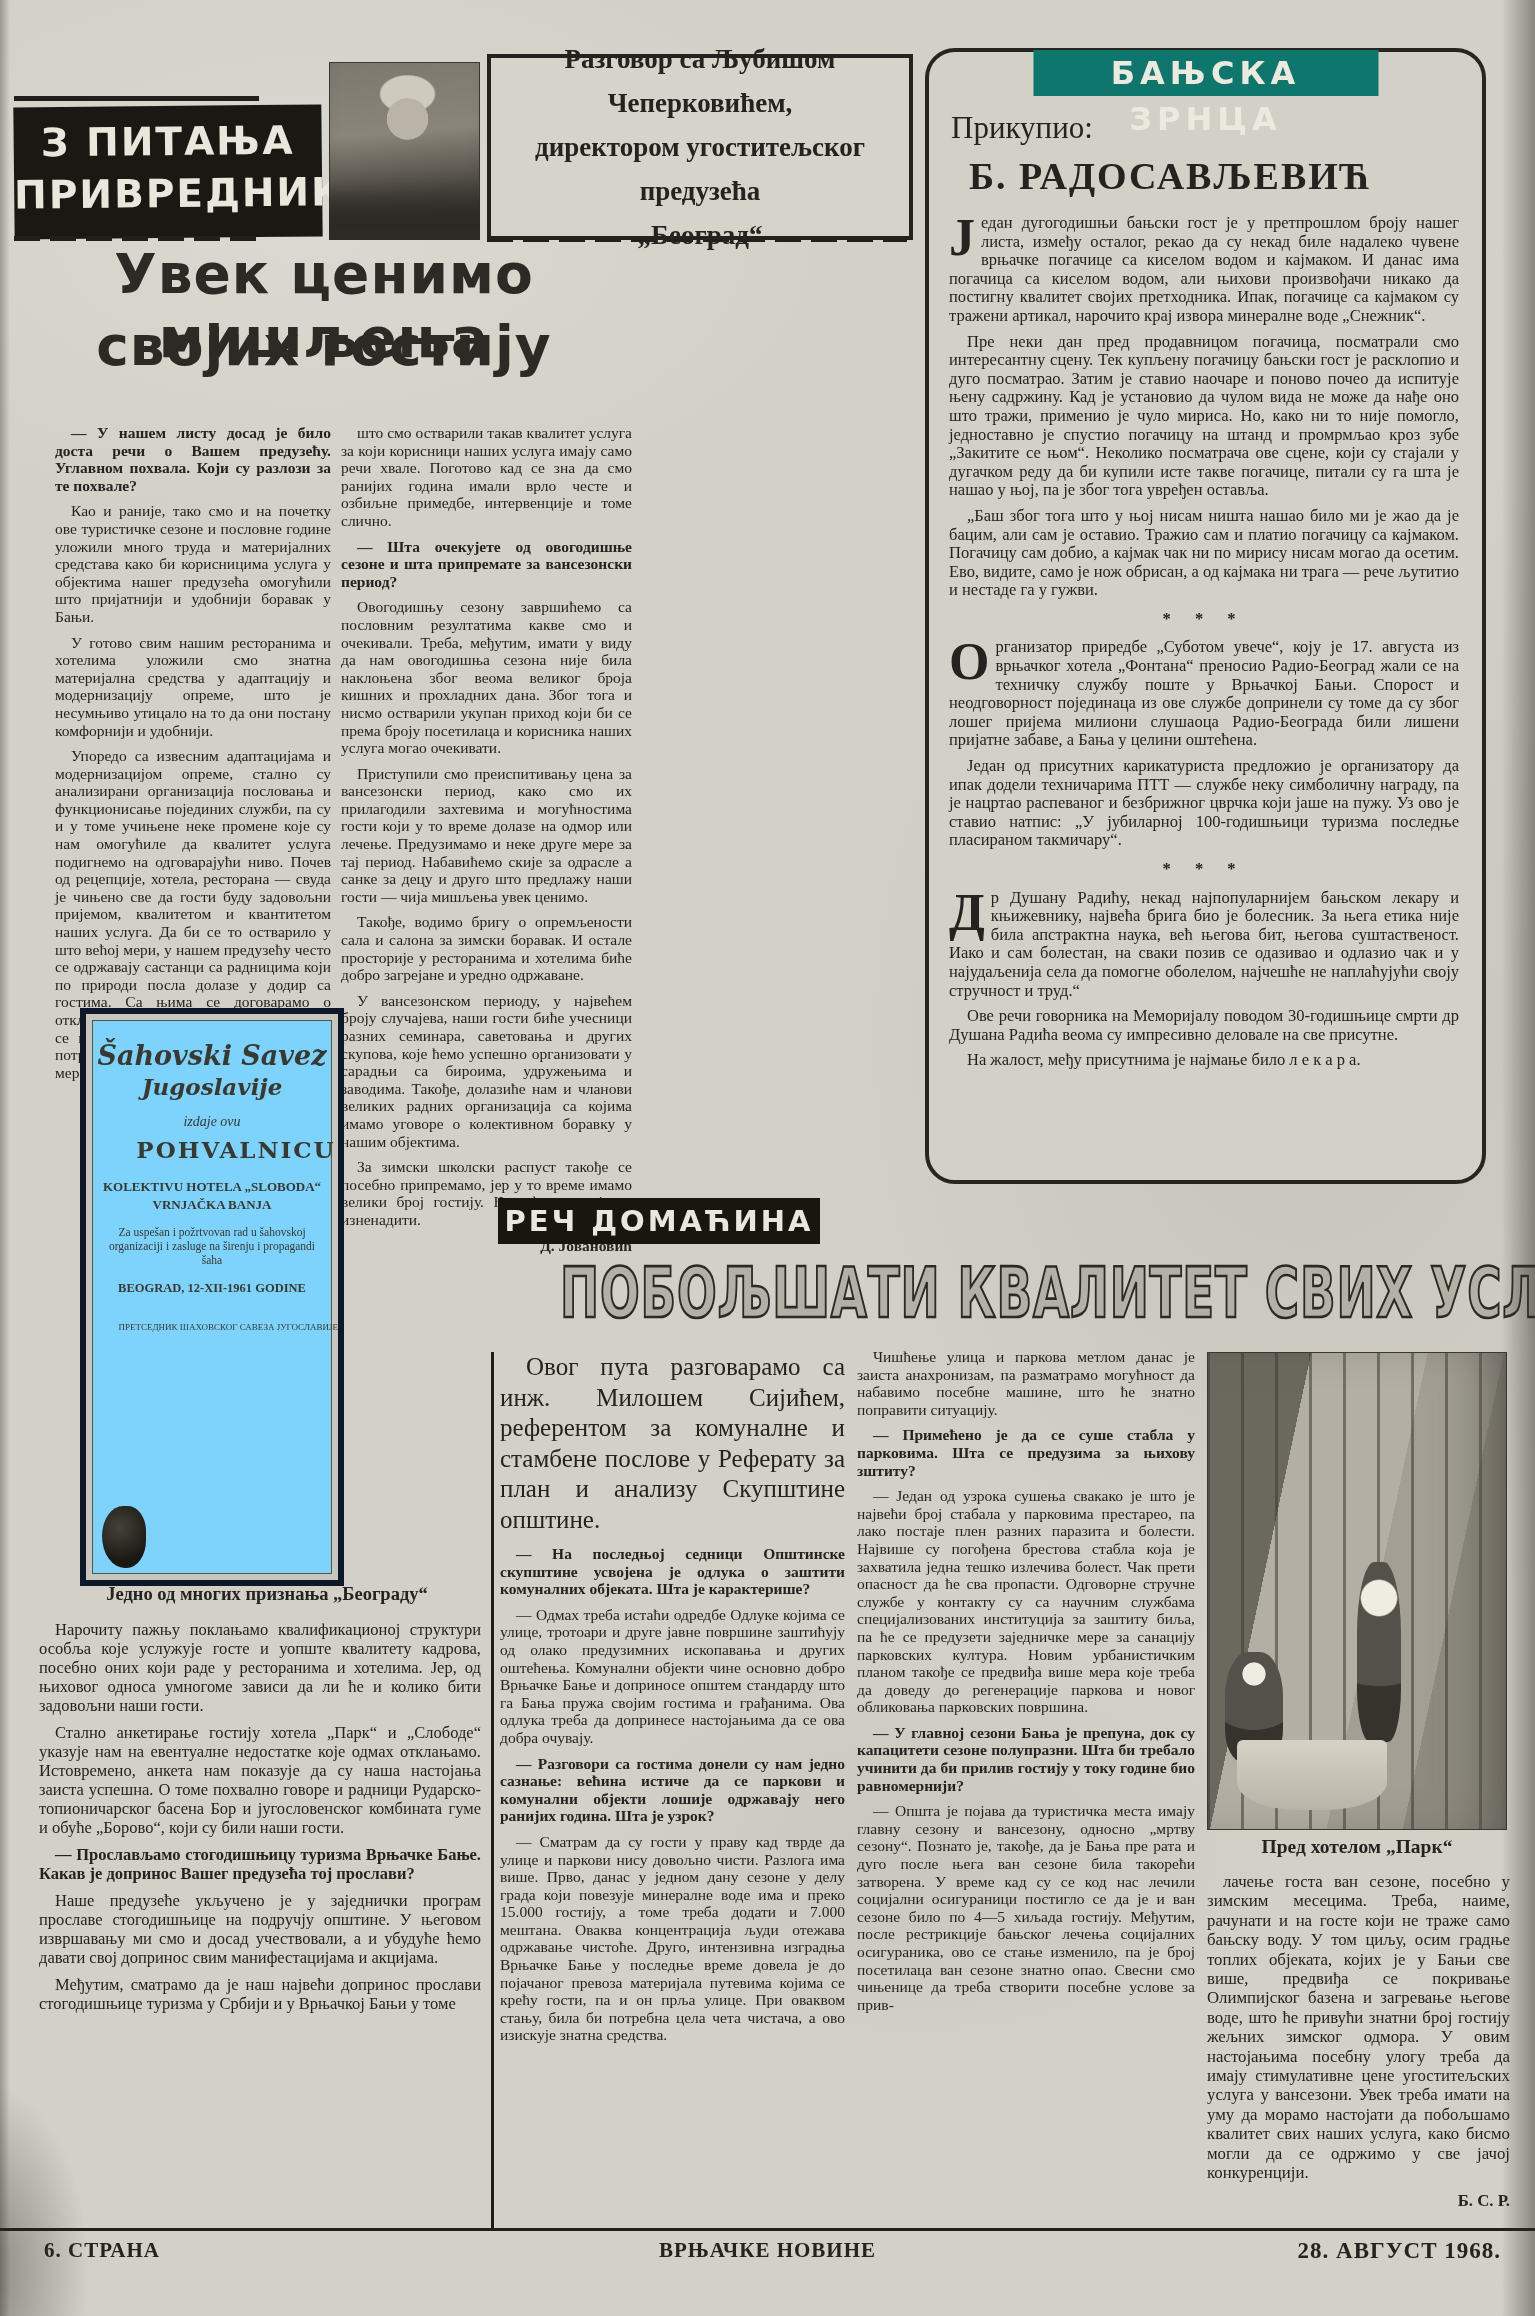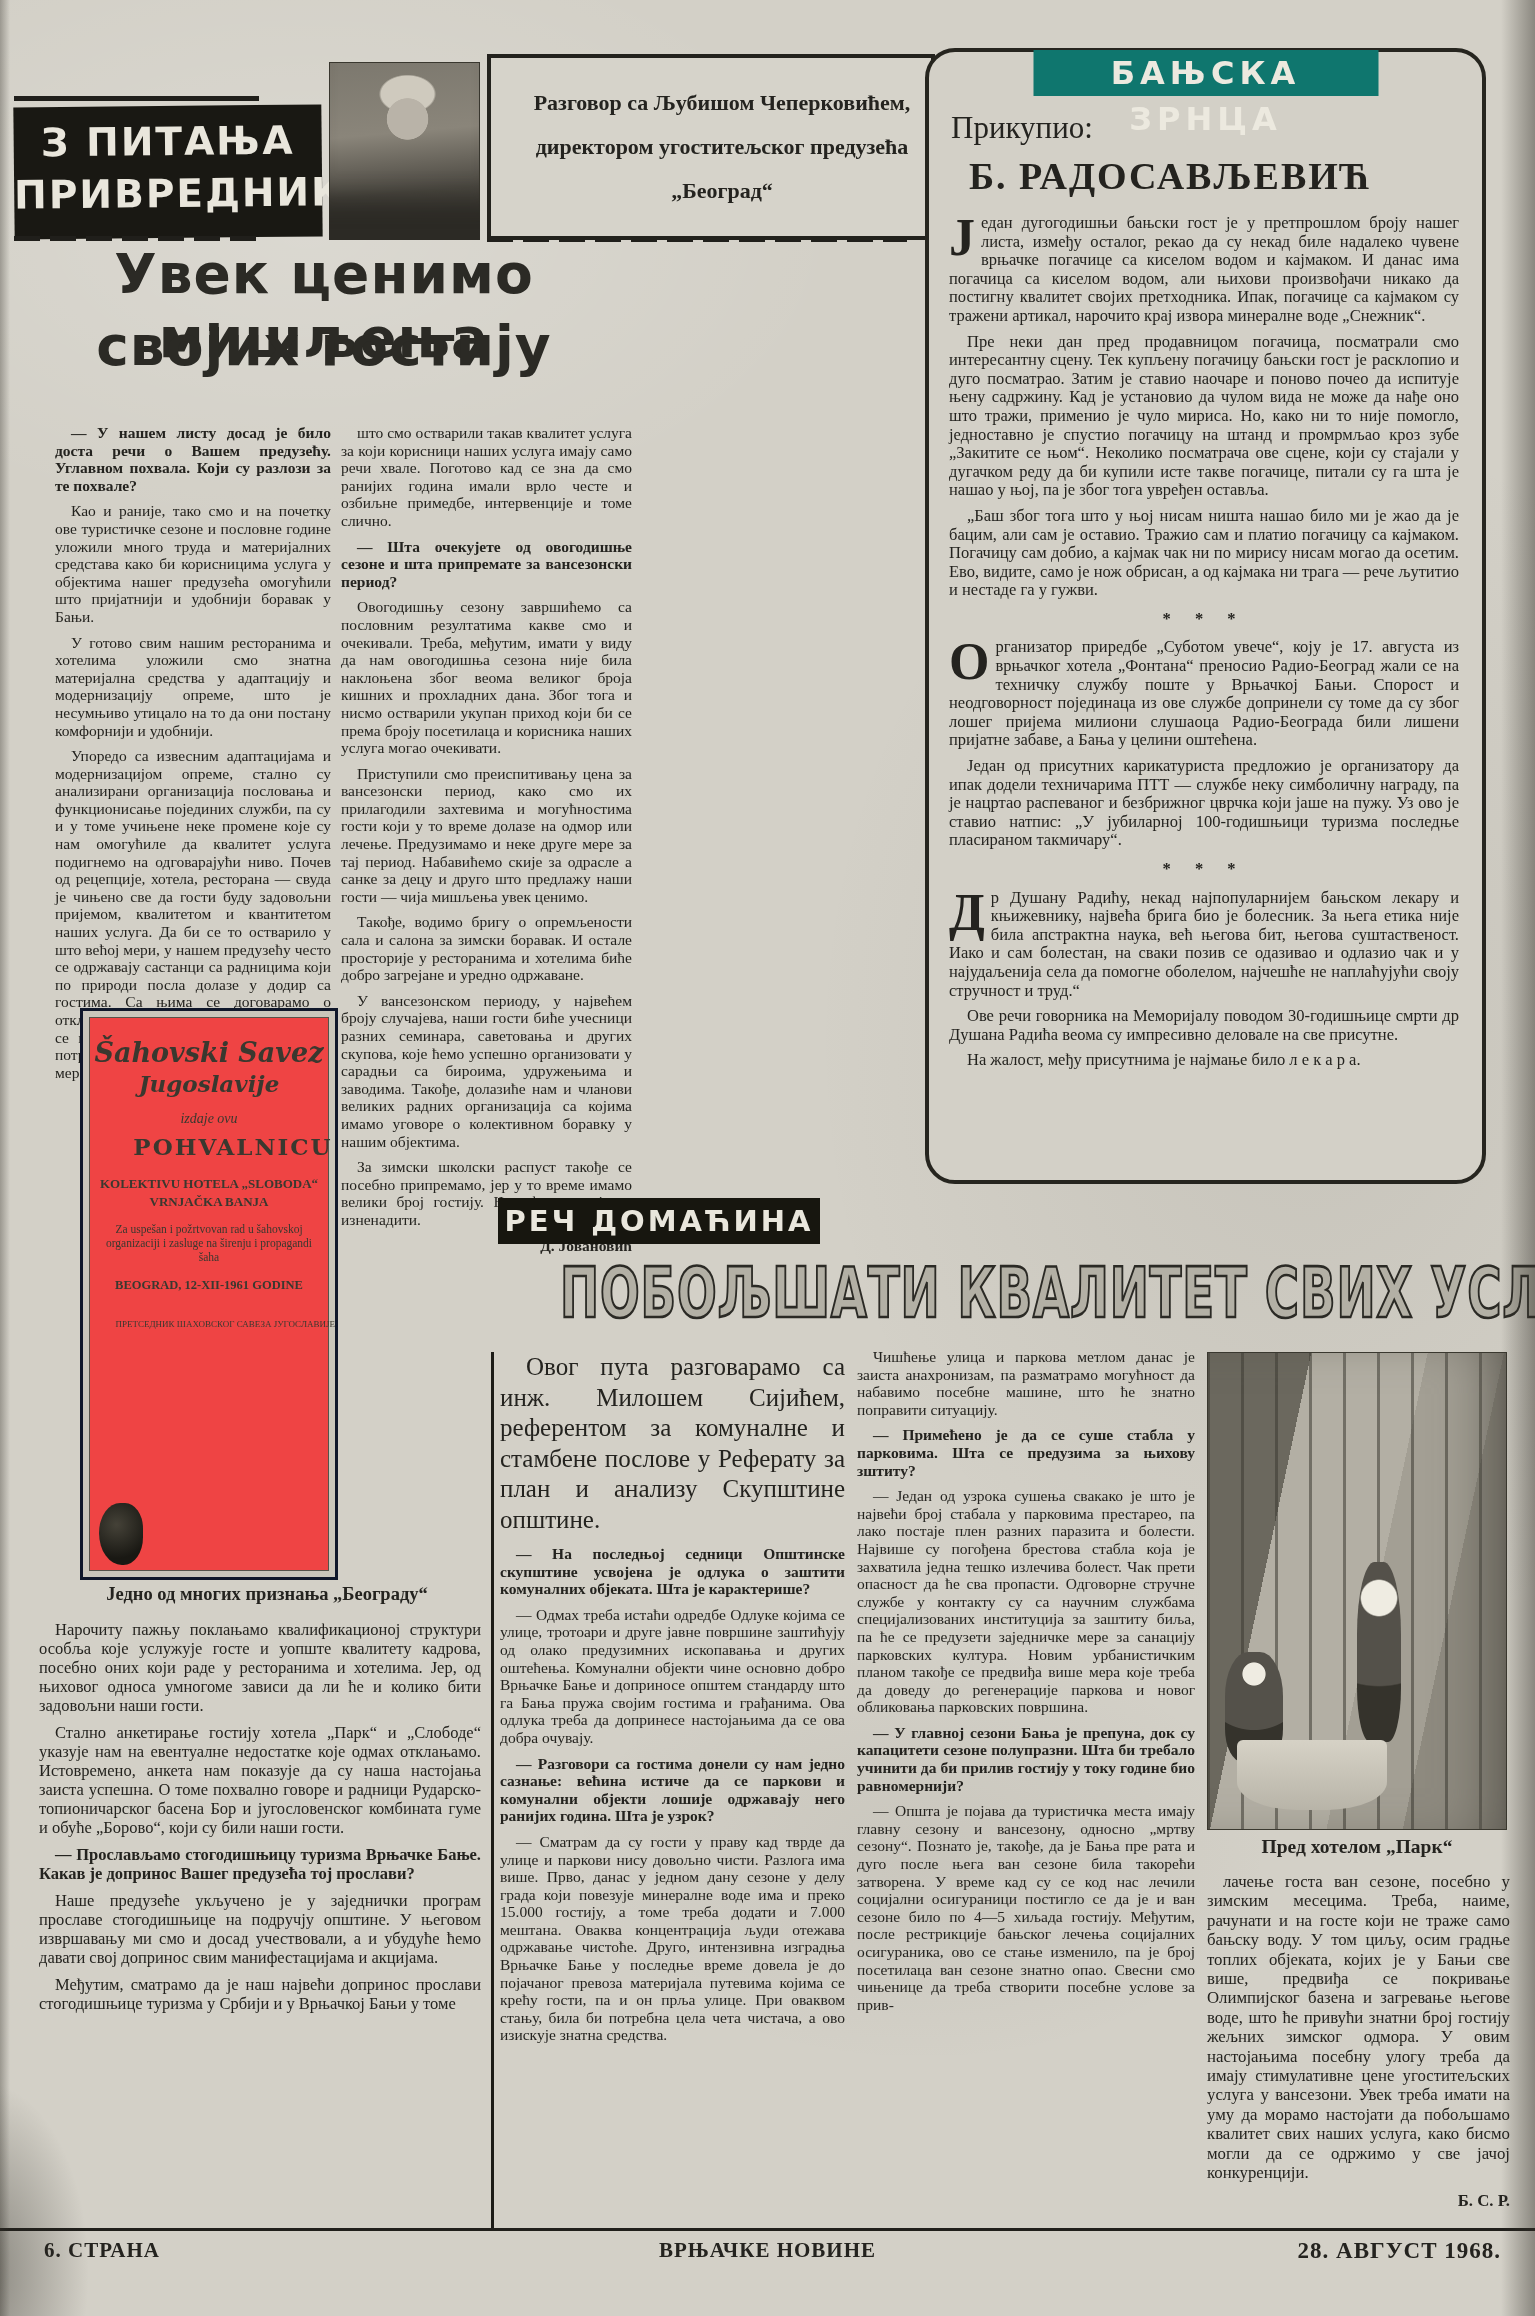--- a/index.html
+++ b/index.html
@@ -19,21 +19,21 @@
      text-align:center;letter-spacing:2px;padding-top:10px;transform:rotate(-.6deg);}
   
   #portrait{left:329px;top:62px;width:151px;height:178px;background:
      radial-gradient(circle 34px at 52% 32%, #b9b3a8 60%, transparent 62%),
      radial-gradient(ellipse 44px 30px at 52% 18%, #cfcabe 60%, transparent 65%),
      linear-gradient(175deg,#7c786e 0%,#8a857a 40%,#4a4740 72%,#33312b 100%);
      box-shadow:inset 0 -60px 25px -20px #2c2a25, inset 0 0 0 1px #3a382f;}
   
   #intro-box{left:487px;top:54px;width:418px;height:178px;border:4px solid #23221d;background:#d6d3ca;
      display:flex;flex-direction:column;justify-content:center;text-align:center;
-     font-weight:bold;font-size:22px;line-height:44px;padding-left:22px;}
+     font-weight:bold;font-size:27px;line-height:44px;}
   
   #banjska-box{left:925px;top:48px;width:553px;height:1128px;border:4px solid #26251f;border-radius:30px;background:#d3d0c7;}
   #banjska-title{position:absolute;left:50%;top:-2px;transform:translateX(-50%);width:345px;height:46px;
      background:#0f766e;color:#ece9df;font-family:"DejaVu Sans",sans-serif;font-weight:bold;
      font-size:32px;line-height:46px;text-align:center;letter-spacing:5px;}
   #banjska-byline-label{position:absolute;left:22px;top:58px;font-size:31px;}
   #banjska-byline-name{position:absolute;left:40px;top:102px;font-size:38px;font-weight:bold;letter-spacing:2px;}
   #banjska-text{position:absolute;left:20px;top:162px;width:510px;text-align:justify;
      font-size:16.5px;line-height:18.6px;}
   #banjska-text p{margin:0 0 7px;}
@@ -44,21 +44,21 @@
   .main-hl{left:14px;width:620px;text-align:center;font-family:"DejaVu Sans",sans-serif;
      font-weight:bold;font-size:55px;color:#2b2a25;letter-spacing:1px;}
   
   .newscol{text-align:justify;font-size:15.5px;line-height:17.6px;}
   .newscol p{margin:0 0 8px;text-indent:16px;}
   .newscol p.q{font-weight:bold;}
   #iv-col1{left:55px;top:424px;width:276px;}
   #iv-col2{left:341px;top:424px;width:291px;}
   .sig{text-align:right;font-weight:bold;text-indent:0 !important;}
   
-  #certificate{left:80px;top:1008px;width:252px;height:566px;background:#ef4444;border:3px solid #0f172a;
+  #certificate{left:80px;top:1008px;width:252px;height:566px;background:#7dd3fc;border:6px solid #0f172a;
      box-shadow:inset 0 0 0 6px #c9c6bb, inset 0 0 0 7px #55534a;text-align:center;color:#3a382f;}
   #certificate .c1{font-family:"DejaVu Serif",serif;font-style:italic;font-weight:bold;font-size:27px;margin-top:26px;}
   #certificate .c2{font-family:"DejaVu Serif",serif;font-style:italic;font-weight:bold;font-size:23px;margin-top:2px;}
   #certificate .c3{font-size:14px;font-style:italic;margin-top:14px;}
   #certificate .c4{font-family:"DejaVu Serif",serif;font-weight:bold;font-size:23px;letter-spacing:2px;margin-top:6px;padding-left:48px;}
   #certificate .c5{font-weight:bold;font-size:13px;margin-top:16px;}
   #certificate .c6{font-weight:bold;font-size:13px;margin-top:2px;}
   #certificate .c7{font-size:11.5px;line-height:14px;margin:12px 14px 0;}
   #certificate .c8{font-weight:bold;font-size:12.5px;margin-top:14px;}
   #certificate .c9{font-size:9px;margin-top:26px;text-align:right;line-height:11px;}

